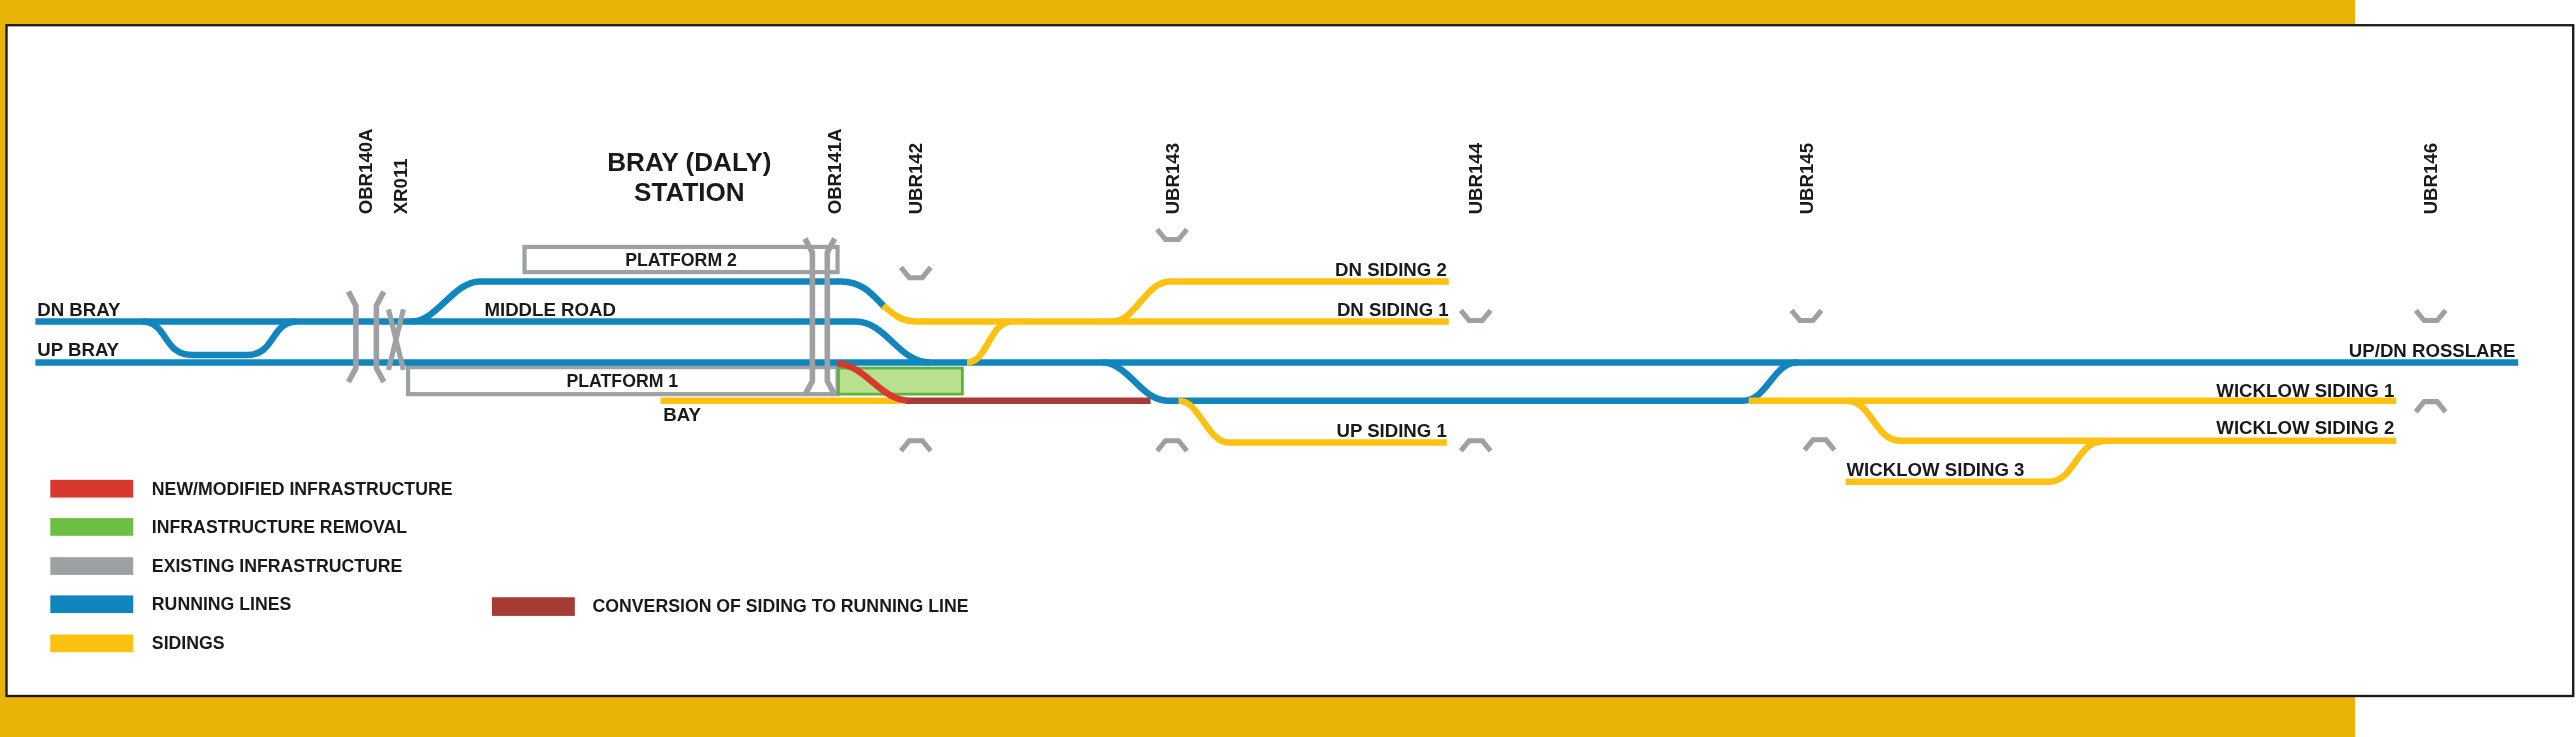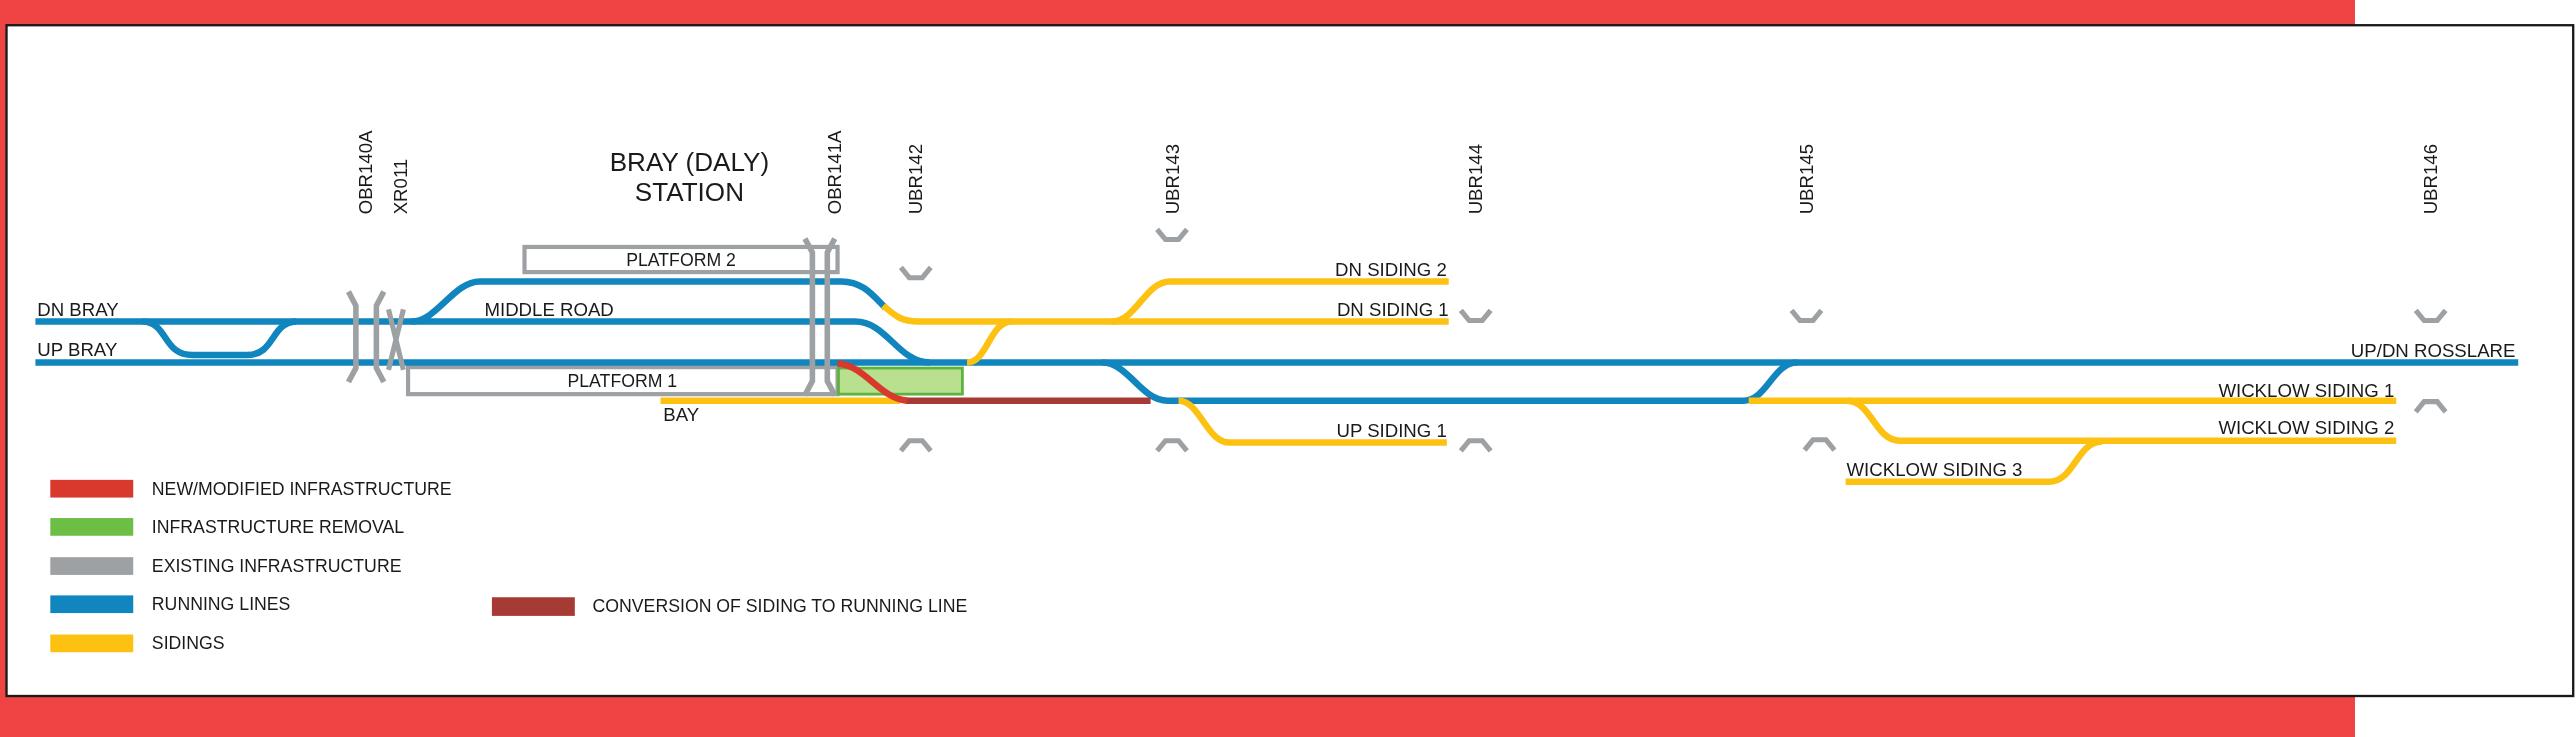--- a/index.html
+++ b/index.html
@@ -1,16 +1,16 @@
 <!DOCTYPE html>
 <html style="--c-running-lines: #1185BD; --c-sidings: #FDC112; --c-new-modified: #D8392C; --c-conversion: #A63A34; --c-existing: #9DA1A4; --c-removal-legend: #6CBE45; --c-removal-fill: #B9E08F; --c-removal-border: #5CB340; --c-text: #1A1A1A; --c-frame: #1A1A1A;font-size:15px"><head>
 <meta charset="utf-8">
 <style>
   html,body{margin:0;padding:0;background:#ffffff;}
-  .stage{position:relative;width:2355px;height:738px;background:#ef4444;font-family:"Liberation Sans",sans-serif;}
+  .stage{position:relative;width:2355px;height:738px;background:#eab308;font-family:"Liberation Sans",sans-serif;font-weight:bold;}
   svg{display:block;}
   .frame{fill:#ffffff;stroke:var(--c-frame,#1a1a1a);stroke-width:2.5;}
   .t-run{stroke:var(--c-running-lines,#1185BD);}
   .t-sid{stroke:var(--c-sidings,#FDC112);}
   .t-new{stroke:var(--c-new-modified,#D8392C);}
   .t-conv{stroke:var(--c-conversion,#A63A34);}
   .t-gray{stroke:var(--c-existing,#9DA1A4);}
   .track{fill:none;stroke-width:7;}
   .struct{fill:none;stroke-width:6;stroke-linejoin:miter;}
   .chev{fill:none;stroke-width:5.5;stroke-linejoin:miter;}

